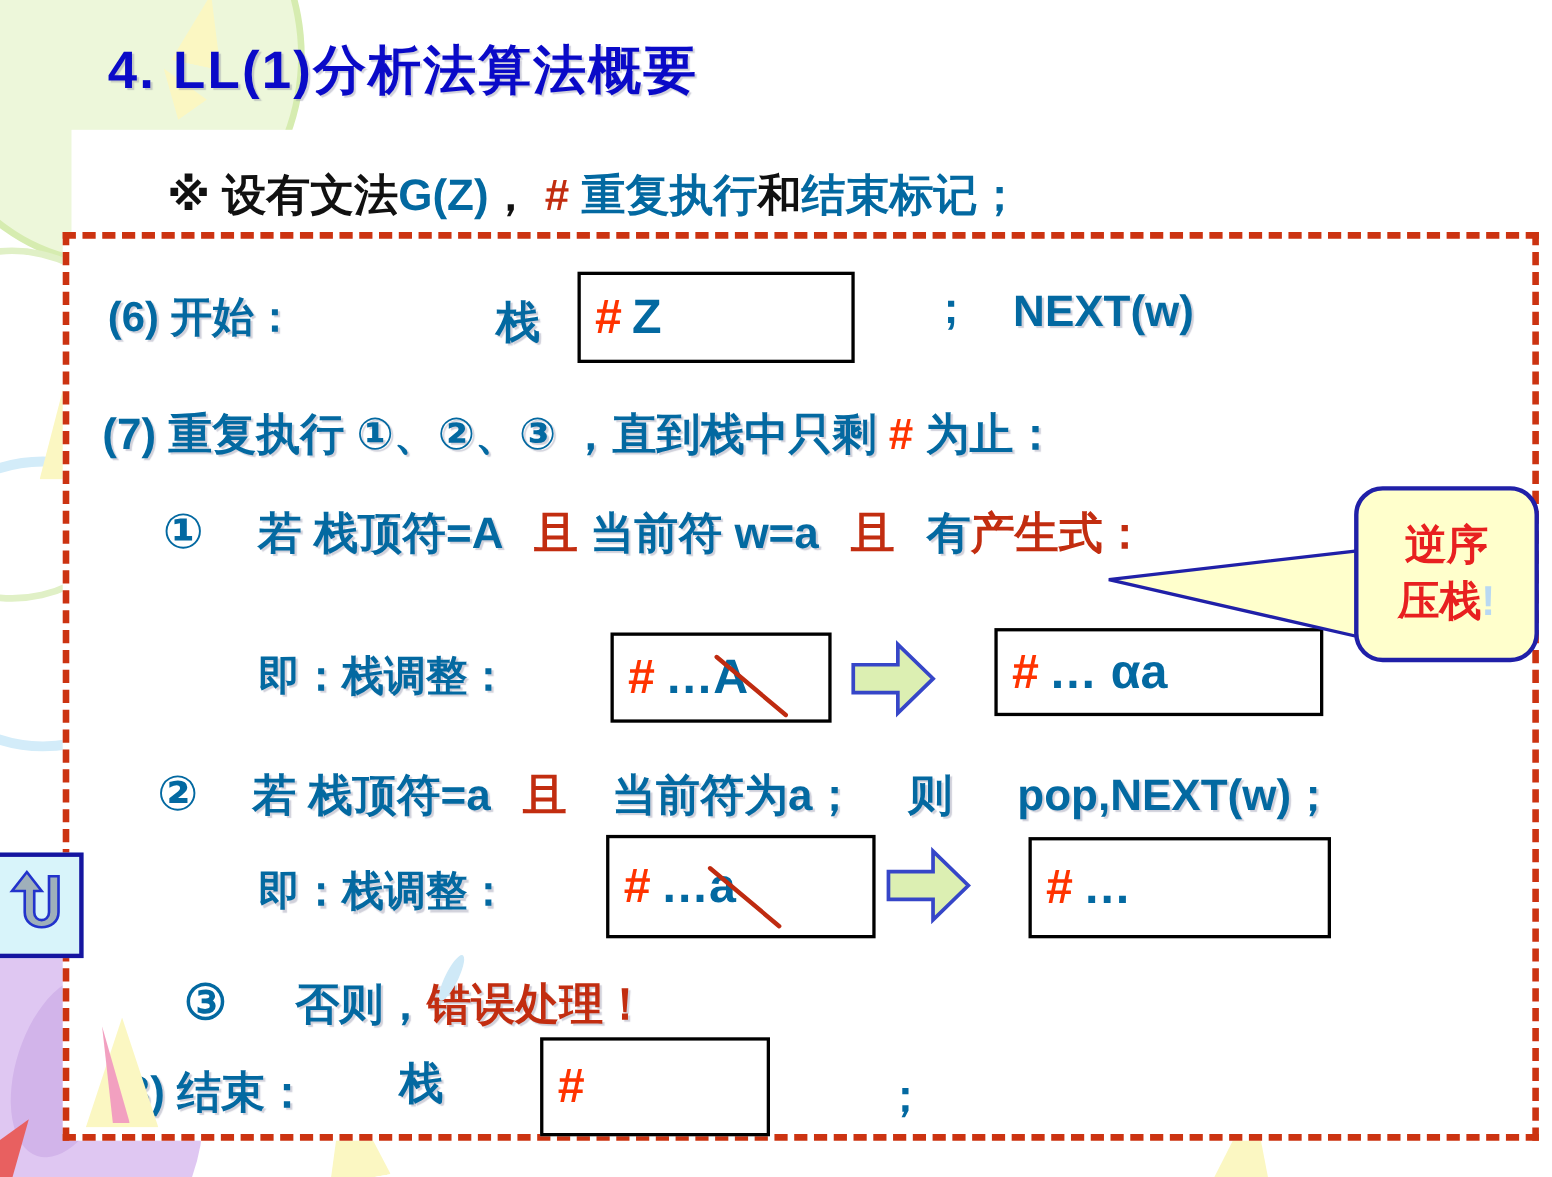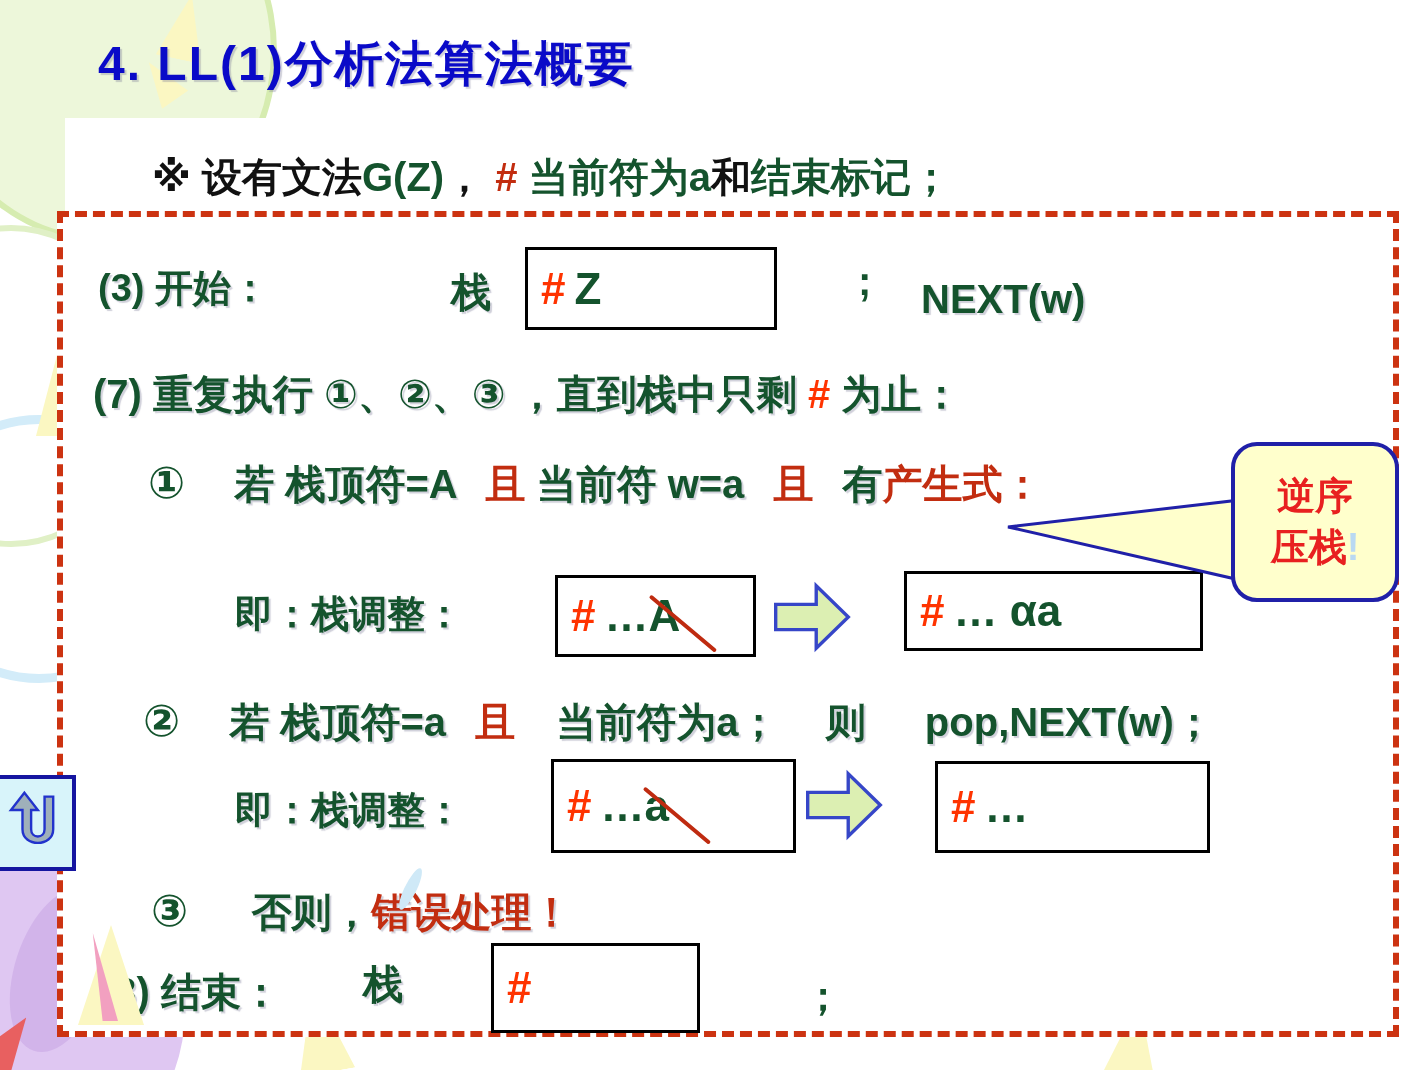--- a/index.html
+++ b/index.html
@@ -3,21 +3,21 @@
 <meta charset="utf-8">
 <style>
   html,body{margin:0;padding:0;}
   body{
     width:1411px;height:1070px;position:relative;overflow:hidden;
     background:#ffffff;
     font-family:"Liberation Sans","DejaVu Sans",sans-serif;
     font-weight:bold;
   }
   .abs{position:absolute;white-space:nowrap;}
-  .blue{color:#14532d;}
+  .blue{color:#0369a1;}
   .dred{color:#c22d10;}
   .orange{color:#ff3300;}
   .black{color:#111;}
   .t38{font-size:38px;}
   .t40{font-size:40px;}
   .sh{text-shadow:2px 2px 1px rgba(120,120,150,.35);}
 
   
   .deco{position:absolute;z-index:0;}
   .balloon-green{left:-75px;top:-140px;width:340px;height:370px;border-radius:50%;
@@ -90,33 +90,33 @@
 <div class="deco ytri" style="left:1108px;top:1000px;width:52px;height:76px;transform:rotate(8deg);"></div>
 <div class="deco ptri"></div>
 <div class="deco rtri"></div>
 <div class="deco csliver"></div>
 <div class="abs white-band"></div>
 
 <div class="abs sh" style="left:98px;top:32px;font-size:48px;letter-spacing:2px;z-index:2;color:#0a0ac8;">4. LL(1)分析法算法概要</div>
 
 <div class="abs t40" style="left:152px;top:150px;z-index:2;">
   <span class="black">※ </span>
-  <span class="black">设有文法</span><span class="blue">G(Z)</span><span class="black">，</span><span class="dred"> # </span><span class="blue">当前符为a</span><span class="black">和</span><span class="blue">结束标记</span><span class="blue">；</span>
+  <span class="black">设有文法</span><span class="blue">G(Z)</span><span class="black">，</span><span class="dred"> # </span><span class="blue">重复执行</span><span class="black">和</span><span class="blue">结束标记</span><span class="blue">；</span>
 </div>
 
 <div class="abs mainbox">
 
-  <div class="abs t38 blue sh" style="left:35px;top:46px;">(3) 开始：</div>
+  <div class="abs t38 blue sh" style="left:35px;top:46px;">(6) 开始：</div>
   <div class="abs t40 blue sh" style="left:388px;top:48px;">栈</div>
   <div class="sbox" style="left:462px;top:30px;width:233px;height:77px;">
     <span class="orange">#</span>
     <span class="blue gap">Z</span>
   </div>
   <div class="abs t40 blue" style="left:795px;top:42px;">;</div>
-  <div class="abs t40 blue sh" style="left:858px;top:60px;">NEXT(w)</div>
+  <div class="abs t40 blue sh" style="left:858px;top:44px;">NEXT(w)</div>
 
   <div class="abs t40" style="left:30px;top:150px;">
     <span class="blue sh">(7) 重复执行 ①、②、③ ，直到栈中只剩 </span><span class="orange">#</span><span class="blue sh"> 为止：</span>
   </div>
 
   <div class="abs t40" style="left:85px;top:240px;">
     <span class="blue" style="font-size:44px;">①</span>
     <span class="blue sh" style="margin-left:38px;">若 栈顶符=A</span>
     <span class="dred" style="margin-left:18px;">且</span>
     <span class="blue sh" style="">当前符 w=a</span>
@@ -157,21 +157,21 @@
     <div class="slash" style="left:90px;top:24px;width:86px;"></div>
   </div>
   <svg class="barrow" style="left:738px;top:550px;" width="86" height="76" viewBox="0 0 90 90">
     <polygon points="2,30 50,30 50,8 88,45 50,82 50,60 2,60" fill="#dcefb2" stroke="#3646c8" stroke-width="4"></polygon>
   </svg>
   <div class="sbox" style="left:872px;top:544px;width:256px;height:86px;">
     <span class="orange">#</span>
     <span class="blue gap">…</span>
   </div>
 
-  <div class="abs t40" style="left:88px;top:668px;">
+  <div class="abs t40" style="left:104px;top:668px;font-family:Liberation Serif, serif;">
     <span class="blue" style="font-size:44px;">③</span>
     <span class="blue sh" style="margin-left:52px;">否则，</span><span class="dred sh">错误处理！</span>
   </div>
 
   <div class="abs t40 blue sh" style="left:38px;top:748px;">(3) 结束：</div>
   <div class="abs t40 blue sh" style="left:300px;top:740px;">栈</div>
   <div class="sbox" style="left:428px;top:726px;width:190px;height:84px;">
     <span class="orange">#</span>
   </div>
   <div class="abs t40 blue" style="left:740px;top:752px;">；</div>

